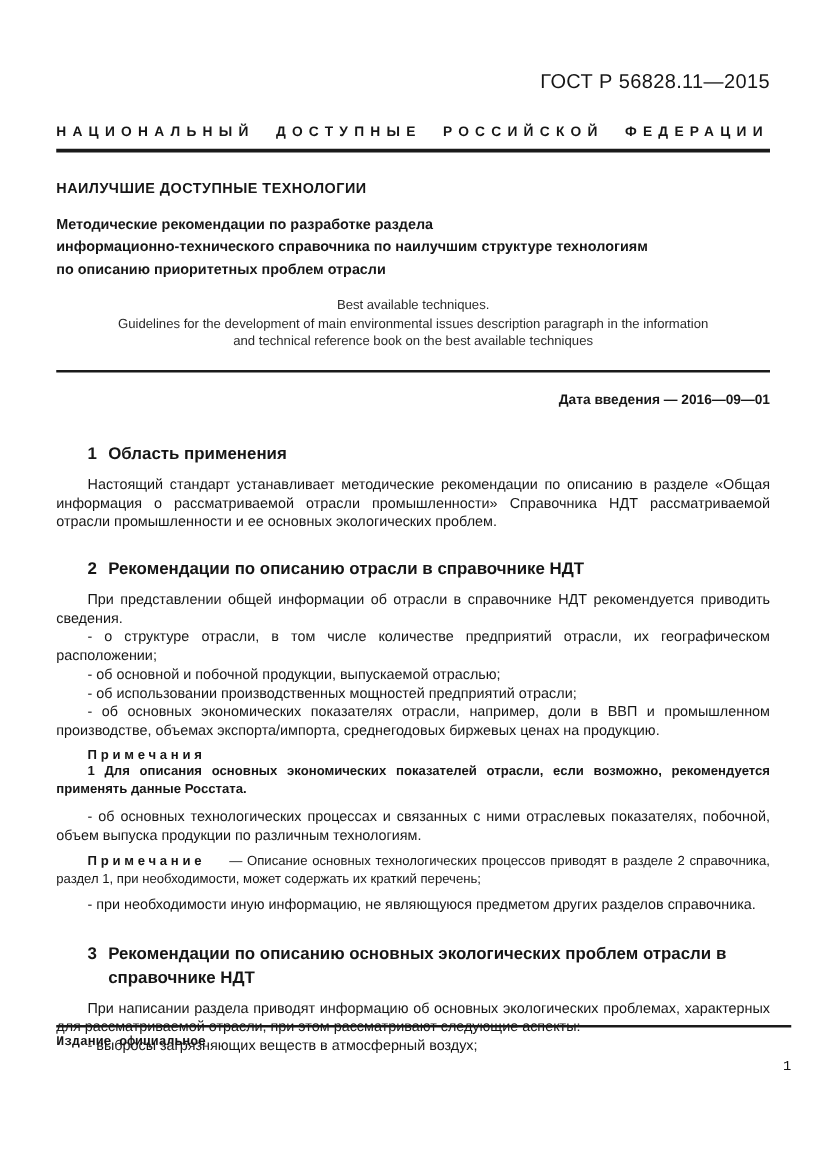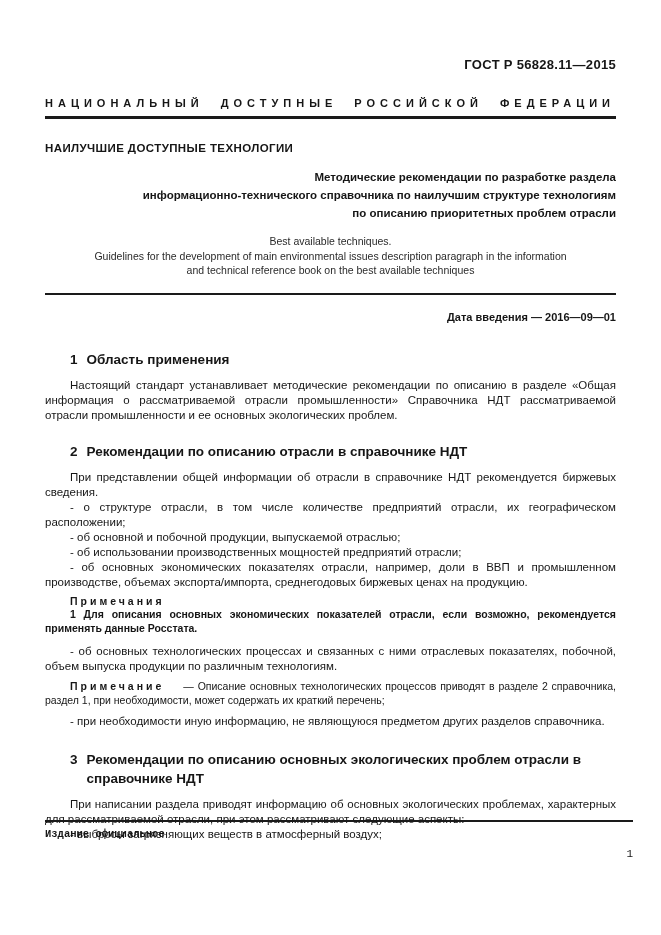--- a/index.html
+++ b/index.html
@@ -16,22 +16,22 @@
     color: #161616;
     font-family: "Liberation Sans", sans-serif;
     box-sizing: border-box;
     padding: 0 45px;
     overflow: hidden;
   }
   
   .doc-number {
     margin-top: 57px;
     text-align: right;
-    font-size: 13px;
-    font-weight: bold;
+    font-size: 16px;
+    font-weight: normal;
     letter-spacing: 0.3px;
   }
   .federation-line {
     margin-top: 25px;
     font-size: 11px;
     font-weight: bold;
     letter-spacing: 5px;
     word-spacing: 9px;
     white-space: nowrap;
     text-align: justify;
@@ -42,21 +42,21 @@
   
   .title-main {
     margin-top: 23px;
     text-align: left;
     font-size: 11.5px;
     font-weight: bold;
     letter-spacing: 0.4px;
   }
   .title-sub {
     margin-top: 14px;
-    text-align: right;
+    text-align: left;
     font-size: 11.5px;
     font-weight: bold;
     line-height: 18px;
   }
   .title-en {
     margin-top: 12px;
     text-align: center;
     font-size: 10.5px;
     line-height: 14.5px;
     color: #2a2a2a;
@@ -148,21 +148,21 @@
   <div class="section-heading h1-heading">
     <span class="h-num">1</span>
     <span class="h-text">Область применения</span>
   </div>
   <div class="para">Настоящий стандарт устанавливает методические рекомендации по описанию в разделе «Общая информация о рассматриваемой отрасли промышленности» Справочника НДТ рассматриваемой отрасли промышленности и ее основных экологических проблем.</div>
 
   <div class="section-heading h2-heading">
     <span class="h-num">2</span>
     <span class="h-text">Рекомендации по описанию отрасли в справочнике НДТ</span>
   </div>
-  <div class="para">При представлении общей информации об отрасли в справочнике НДТ рекомендуется биржевых сведения.</div>
+  <div class="para">При представлении общей информации об отрасли в справочнике НДТ рекомендуется приводить сведения.</div>
   <div class="list-item">- о структуре отрасли, в том числе количестве предприятий отрасли, их географическом расположении;</div>
   <div class="list-item">- об основной и побочной продукции, выпускаемой отраслью;</div>
   <div class="list-item">- об использовании производственных мощностей предприятий отрасли;</div>
   <div class="list-item">- об основных экономических показателях отрасли, например, доли в ВВП и промышленном производстве, объемах экспорта/импорта, среднегодовых биржевых ценах на продукцию.</div>
 
   <div class="notes-group">
     <div class="note-block note-label-spaced">Примечания</div>
     <div class="note-block">1 Для описания основных экономических показателей отрасли, если возможно, рекомендуется применять данные Росстата.</div>
   </div>
 

